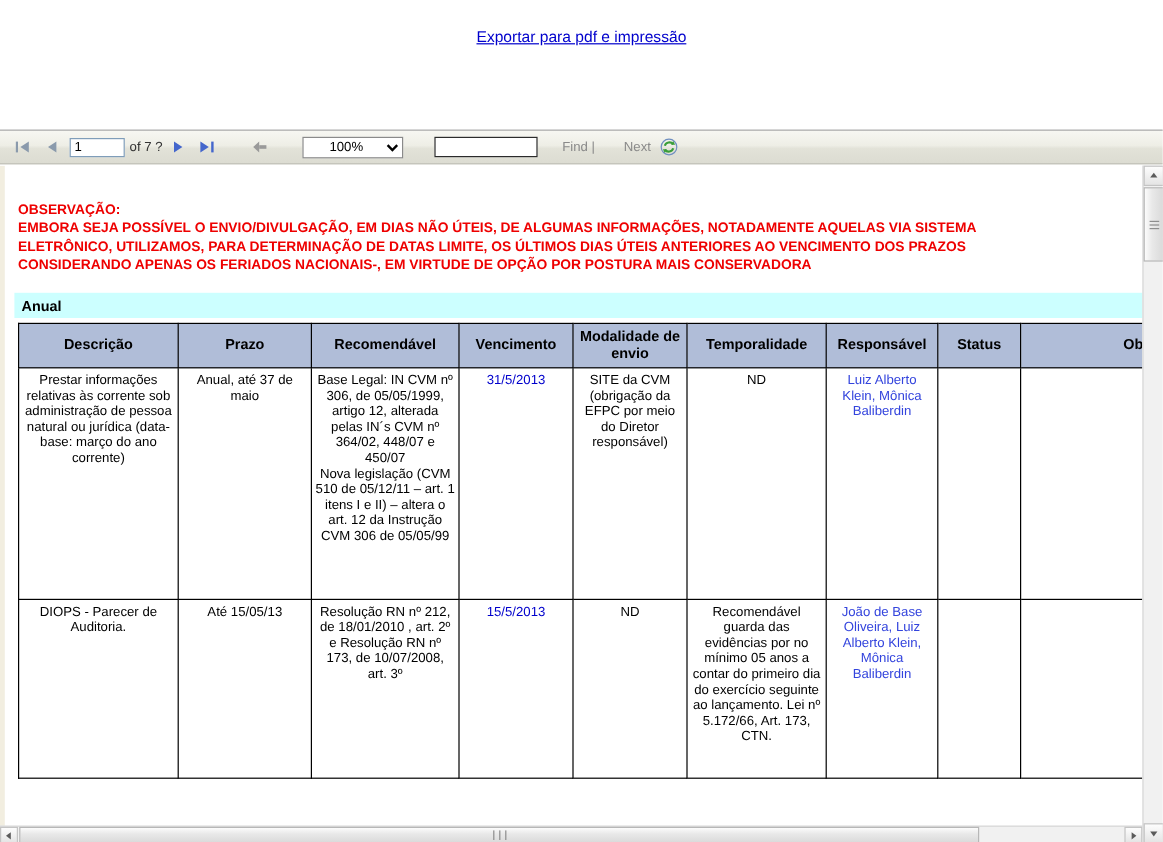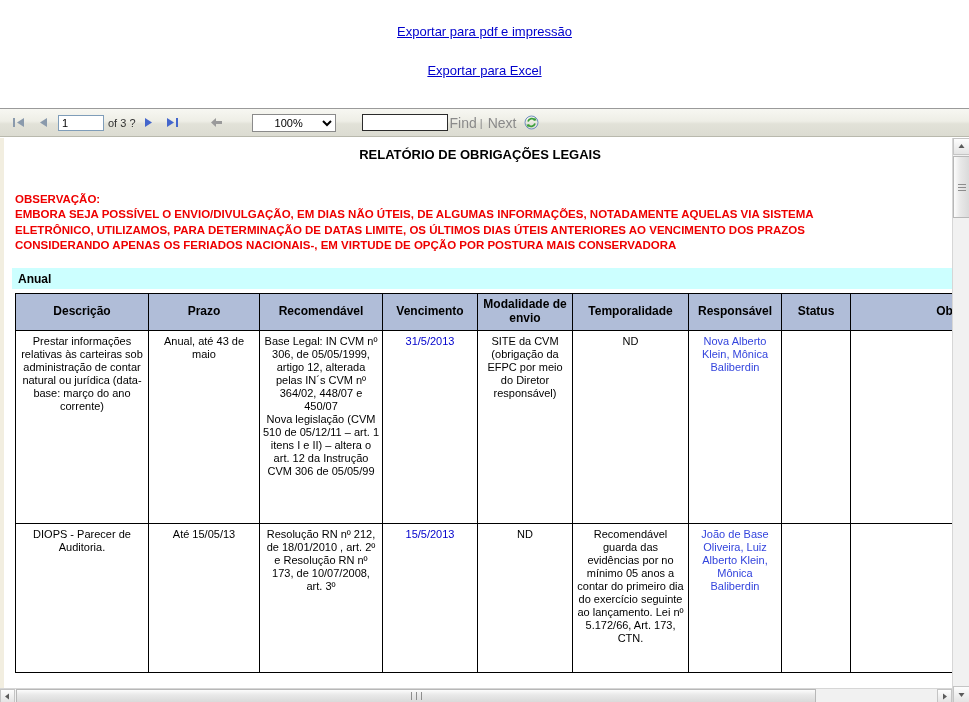--- a/index.html
+++ b/index.html
@@ -105,22 +105,22 @@
     box-sizing: border-box;
     border: 1px solid #2b2b2b;
     background: #ffffff;
     font-size: 11px;
     font-family: "Liberation Sans", sans-serif;
     padding: 0 3px;
     outline: none;
   }
   .find-label {
     color: #8a8a8a;
-    font-size: 14px;
-    padding-left: 2px;
+    font-size: 11px;
+    padding-left: 21px;
     cursor: pointer;
   }
   .find-sep { color: #8a8a8a; font-size: 11px; padding: 0 3px; }
 
   
   .report-scroll {
     position: absolute;
     left: 0;
     top: 29px;
     width: 969px;
@@ -329,43 +329,40 @@
     height: 8px;
   }
 </style>
 </head>
 <body>
 
 <div class="export-links">
   <div class="export-link-row">
     <span class="export-link">Exportar para pdf e impressão</span>
   </div>
-  <div class="export-link-row second">
-    <span class="export-link">Exportar para Excel</span>
-  </div>
 </div>
 
 <div class="viewer">
 
   <div class="toolbar">
     <span class="tb-icon">
       <svg width="13" height="11" viewBox="0 0 13 11">
           <rect x="0" y="1" width="2" height="9" fill="#8a9aac"></rect>
           <polygon points="11,1 11,10 4,5.5" fill="#8a9aac"></polygon>
         </svg>
     </span>
     <span class="tb-gap-sm"></span>
     <span class="tb-icon">
       <svg width="11" height="11" viewBox="0 0 11 11">
           <polygon points="9,1 9,10 2,5.5" fill="#8a9aac"></polygon>
         </svg>
     </span>
     <span class="tb-gap-sm"></span>
     <input class="page-input" type="text" value="1" style="">
-    <span class="of-text">of 3 ?</span>
+    <span class="of-text">of 7 ?</span>
     <span class="tb-icon">
       <svg width="11" height="11" viewBox="0 0 11 11">
           <polygon points="2,1 2,10 9,5.5" fill="#4466cc"></polygon>
         </svg>
     </span>
     <span class="tb-gap-sm"></span>
     <span class="tb-icon">
       <svg width="13" height="11" viewBox="0 0 13 11">
           <polygon points="1,1 1,10 8,5.5" fill="#4466cc"></polygon>
           <rect x="10" y="1" width="2" height="9" fill="#4466cc"></rect>
@@ -396,21 +393,20 @@
         <polygon points="11,2.6 12.6,5.6 9.3,5.6" fill="#3a9e3a"></polygon>
         <polygon points="4,12.4 2.4,9.4 5.7,9.4" fill="#3a9e3a"></polygon>
       </svg>
     </span>
   </div>
 
   <div class="report-scroll">
     <div class="report-page">
       <div class="report-inner">
 
-        <div class="rpt-title">RELATÓRIO DE OBRIGAÇÕES LEGAIS</div>
 
         <div class="obs-block">
           <div>OBSERVAÇÃO:</div>
           <div>EMBORA SEJA POSSÍVEL O ENVIO/DIVULGAÇÃO, EM DIAS NÃO ÚTEIS, DE ALGUMAS INFORMAÇÕES, NOTADAMENTE AQUELAS VIA SISTEMA</div>
           <div>ELETRÔNICO, UTILIZAMOS, PARA DETERMINAÇÃO DE DATAS LIMITE, OS ÚLTIMOS DIAS ÚTEIS ANTERIORES AO VENCIMENTO DOS PRAZOS</div>
           <div>CONSIDERANDO APENAS OS FERIADOS NACIONAIS-, EM VIRTUDE DE OPÇÃO POR POSTURA MAIS CONSERVADORA</div>
         </div>
 
         <div class="group-band">
           <span>Anual</span>
@@ -436,28 +432,28 @@
               <th>Vencimento</th>
               <th>Modalidade de envio</th>
               <th>Temporalidade</th>
               <th>Responsável</th>
               <th>Status</th>
               <th>Observação</th>
             </tr>
           </thead>
           <tbody>
             <tr class="row-tall">
-              <td><span class="cell-text">Prestar informações relativas às carteiras sob administração de contar natural ou jurídica (data-base: março do ano corrente)</span></td>
-              <td><span class="cell-text">Anual, até 43 de maio</span></td>
+              <td><span class="cell-text">Prestar informações relativas às corrente sob administração de pessoa natural ou jurídica (data-base: março do ano corrente)</span></td>
+              <td><span class="cell-text">Anual, até 37 de maio</span></td>
               <td><span class="cell-text">Base Legal: IN CVM nº 306, de 05/05/1999, artigo 12, alterada pelas IN´s CVM nº 364/02, 448/07 e 450/07
 Nova legislação (CVM 510 de 05/12/11 – art. 1 itens I e II) – altera o art. 12 da Instrução CVM 306 de 05/05/99</span></td>
               <td class="link-cell"><span class="cell-text">31/5/2013</span></td>
               <td><span class="cell-text">SITE da CVM (obrigação da EFPC por meio do Diretor responsável)</span></td>
               <td><span class="cell-text">ND</span></td>
-              <td class="resp-cell"><span class="cell-text">Nova Alberto Klein, Mônica Baliberdin</span></td>
+              <td class="resp-cell"><span class="cell-text">Luiz Alberto Klein, Mônica Baliberdin</span></td>
               <td><span class="cell-text"></span></td>
               <td><span class="cell-text"></span></td>
             </tr>
             <tr class="row-mid">
               <td><span class="cell-text">DIOPS -  Parecer de Auditoria.</span></td>
               <td><span class="cell-text">Até 15/05/13</span></td>
               <td><span class="cell-text">Resolução RN nº 212, de 18/01/2010 , art. 2º e Resolução RN nº 173, de 10/07/2008, art. 3º</span></td>
               <td class="link-cell"><span class="cell-text">15/5/2013</span></td>
               <td><span class="cell-text">ND</span></td>
               <td><span class="cell-text">Recomendável guarda das evidências por no mínimo 05 anos a contar do primeiro dia do exercício seguinte ao lançamento. Lei nº 5.172/66, Art. 173, CTN.</span></td>

